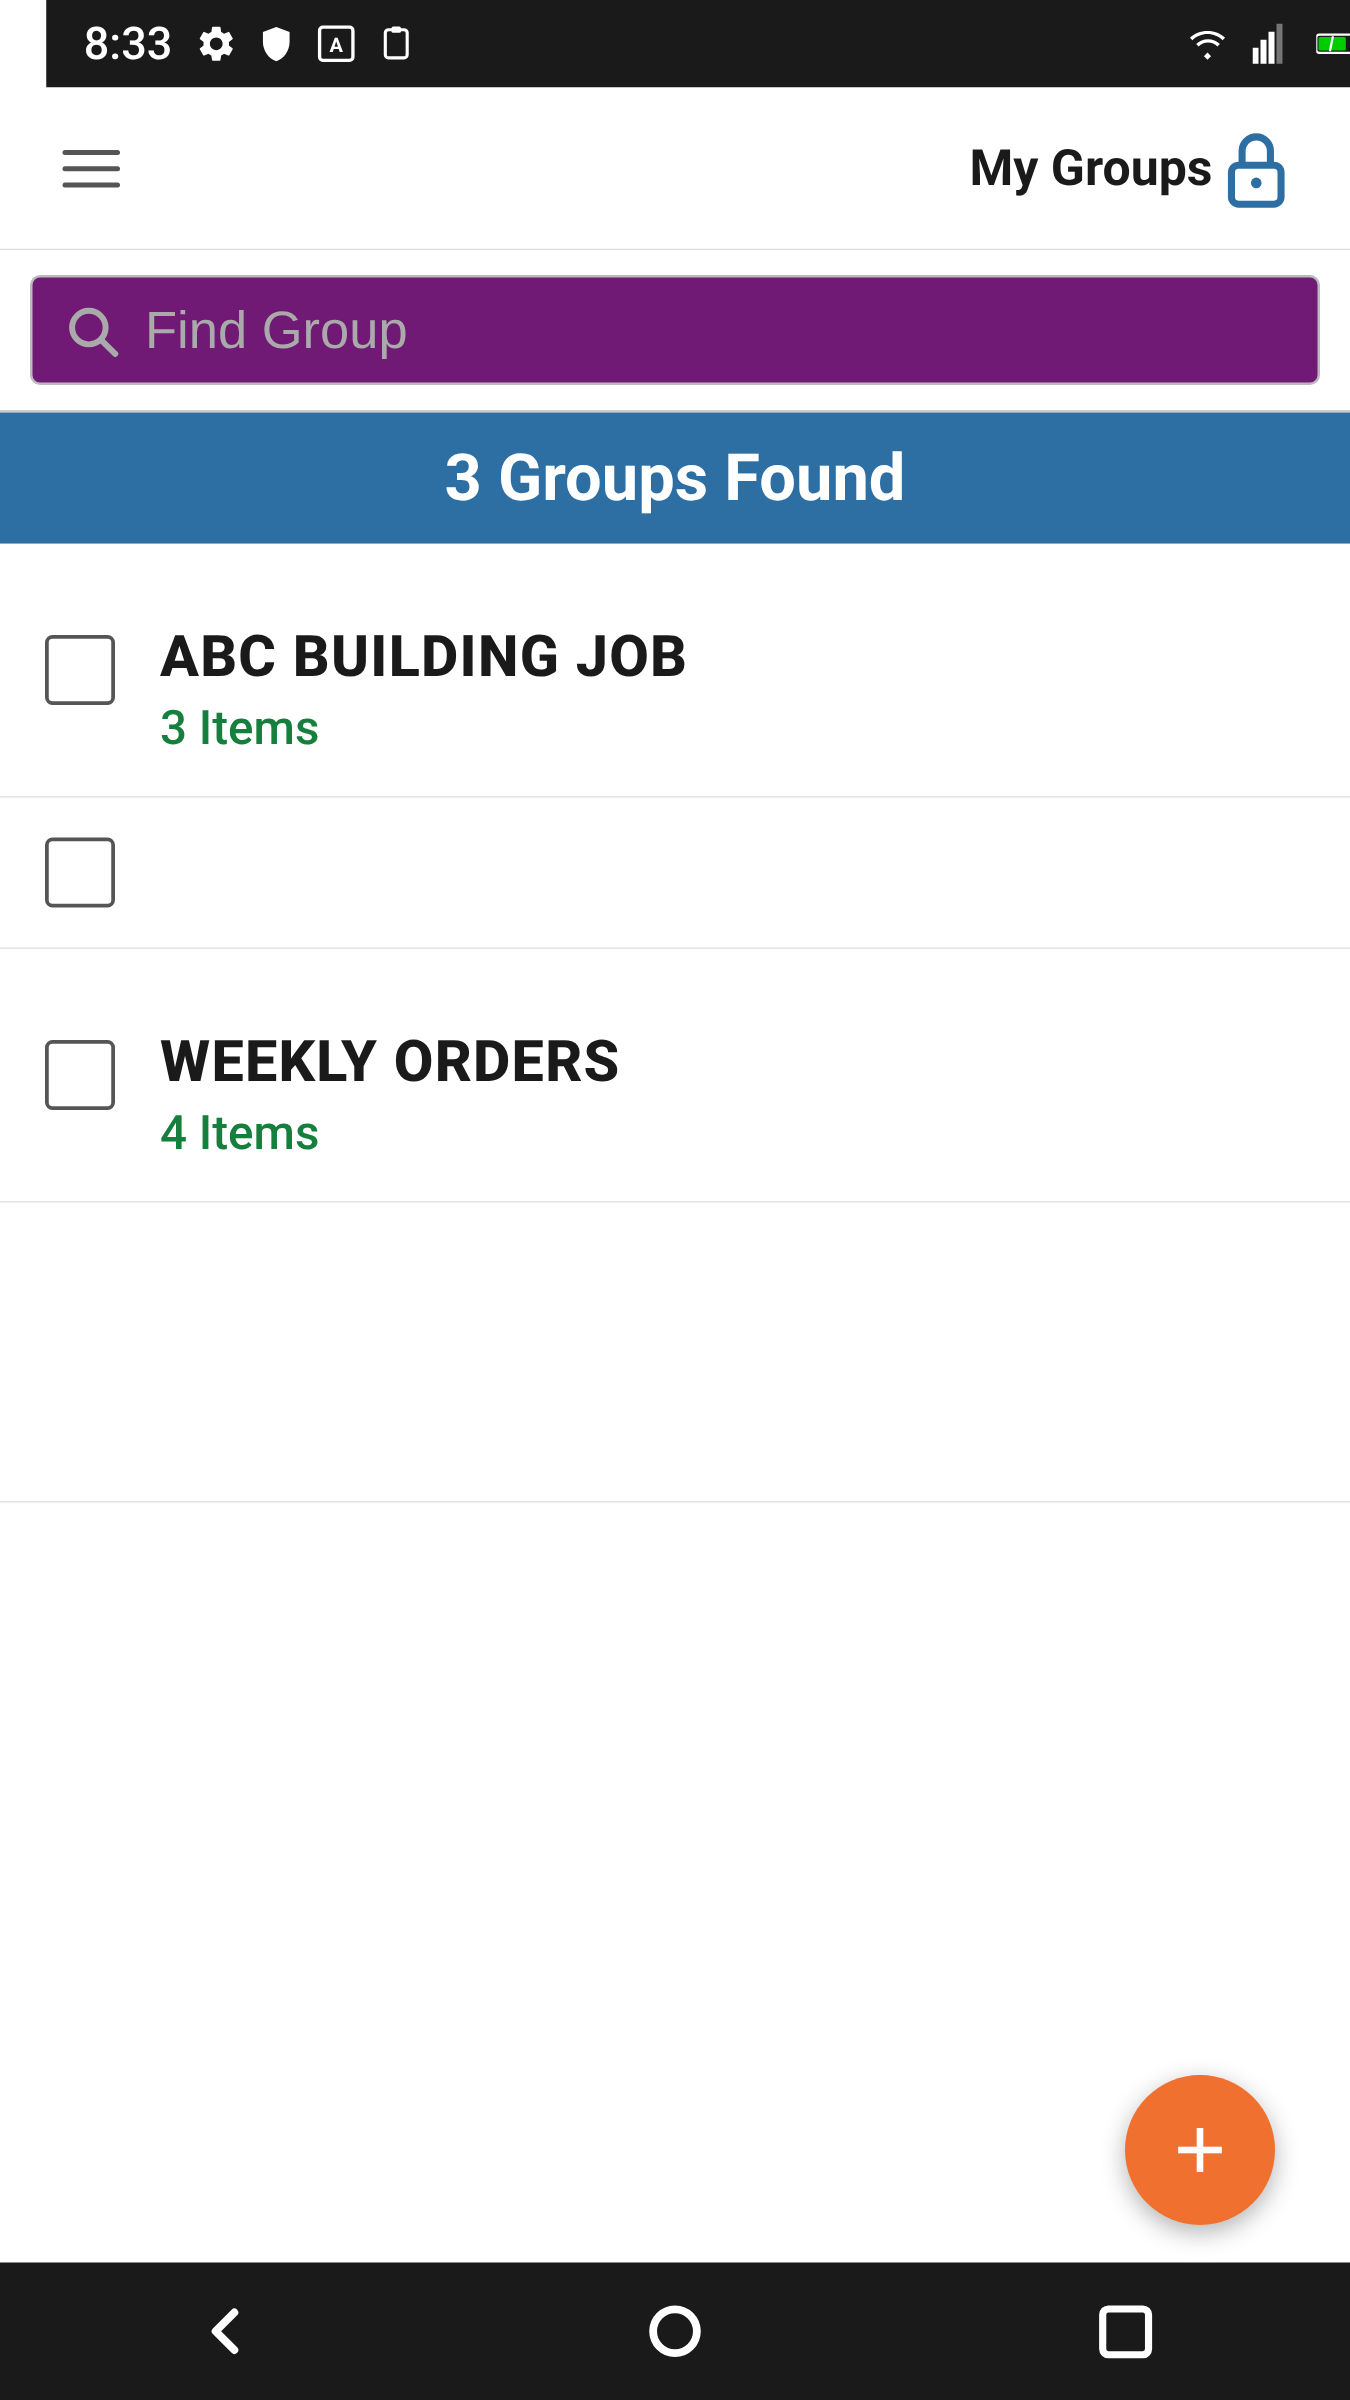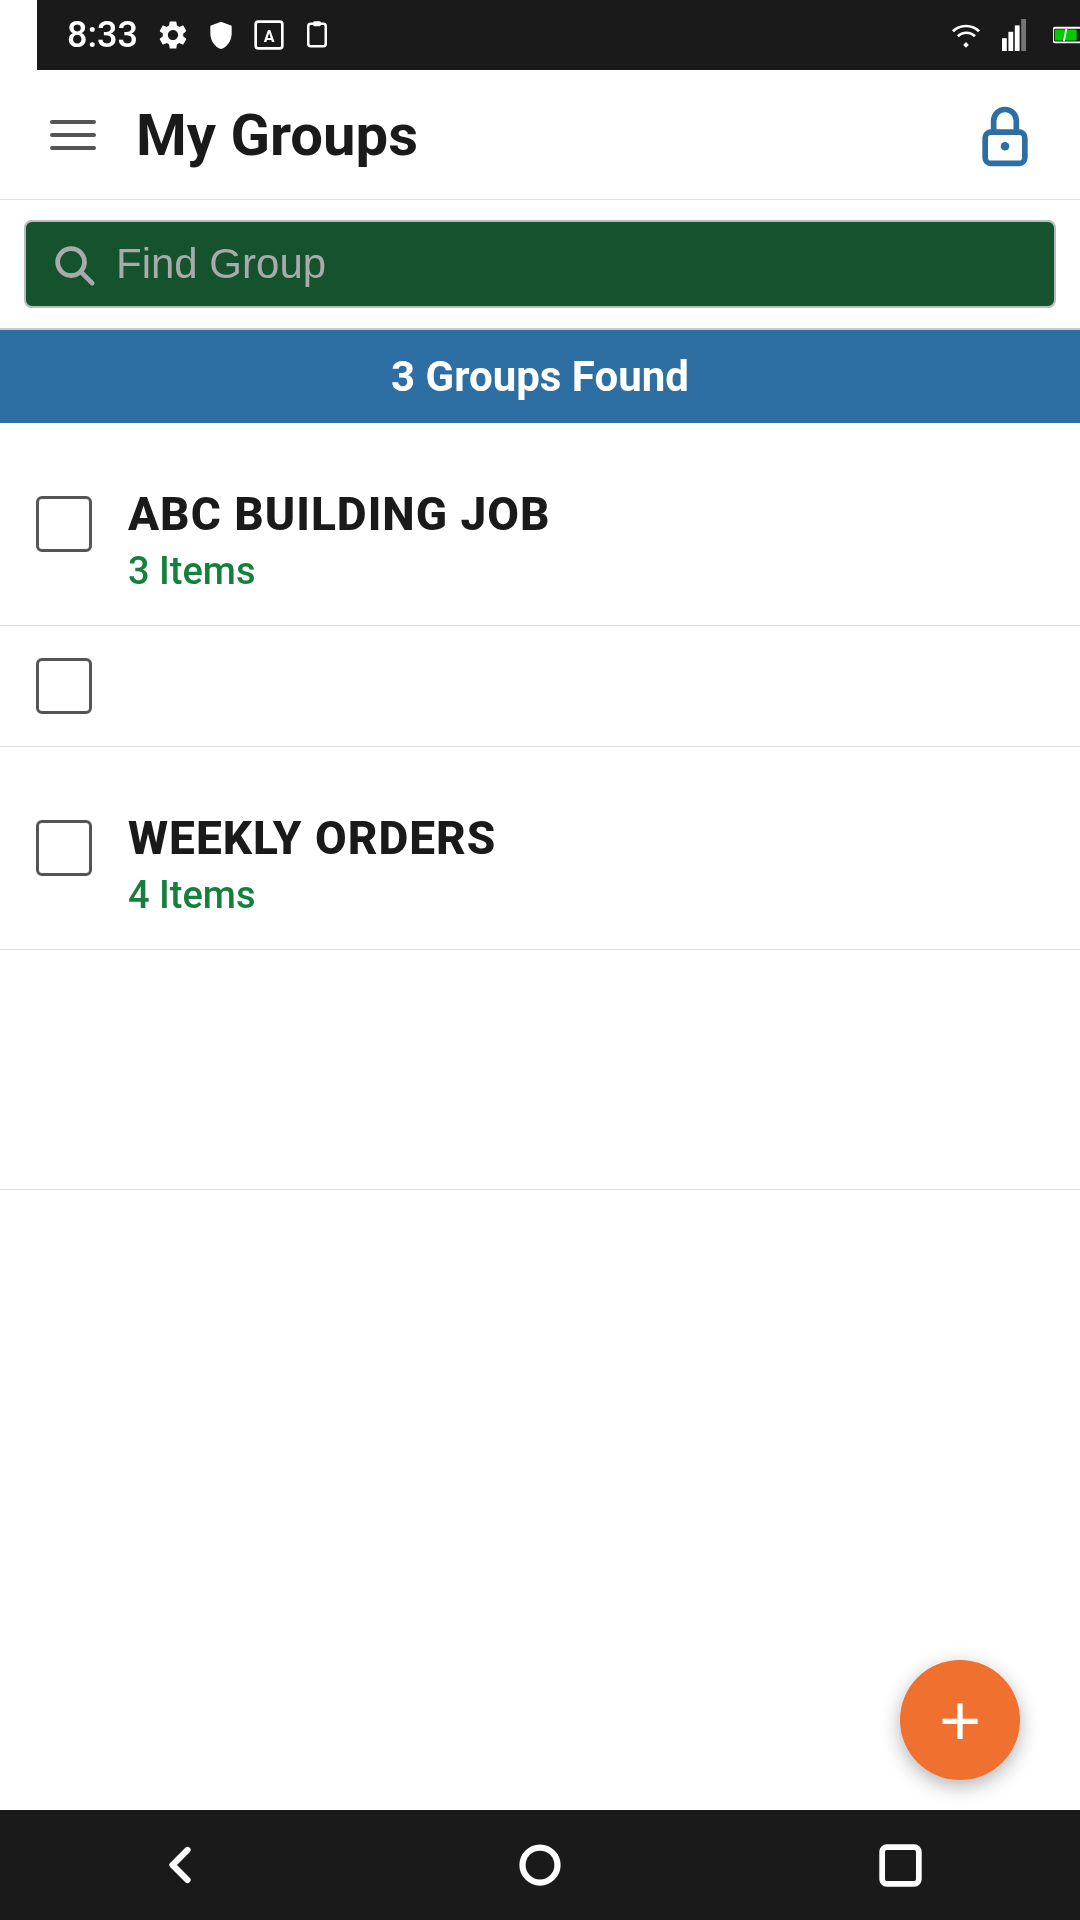--- a/index.html
+++ b/index.html
@@ -85,25 +85,26 @@
 
     .menu-icon span {
       display: block;
       width: 46px;
       height: 4px;
       background: #555;
       border-radius: 2px;
     }
 
     .app-bar-title {
-      font-size: 58px;
+      font-size: 40px;
       font-weight: 700;
       color: #1a1a1a;
       flex: 1;
       margin-left: 30px;
+      text-align: right;
     }
 
     .lock-icon-container {
       width: 70px;
       height: 70px;
       display: flex;
       align-items: center;
       justify-content: center;
     }
 
@@ -114,21 +115,21 @@
       background: #ffffff;
       border-bottom: 2px solid #ccc;
     }
 
     .search-input-wrapper {
       display: flex;
       align-items: center;
       border: 2.5px solid #bbb;
       border-radius: 8px;
       padding: 18px 24px;
-      background: #14532d;
+      background: #701a75;
     }
 
     .search-icon-svg {
       width: 46px;
       height: 46px;
       margin-right: 20px;
       flex-shrink: 0;
     }
 
     .search-input {
@@ -146,21 +147,21 @@
 
     
     .results-banner {
       width: 100%;
       background: #2e6fa3;
       padding: 22px 0;
       text-align: center;
     }
 
     .results-text {
-      font-size: 42px;
+      font-size: 52px;
       font-weight: 700;
       color: #ffffff;
     }
 
     
     .groups-list {
       width: 100%;
       background: #ffffff;
     }
 

